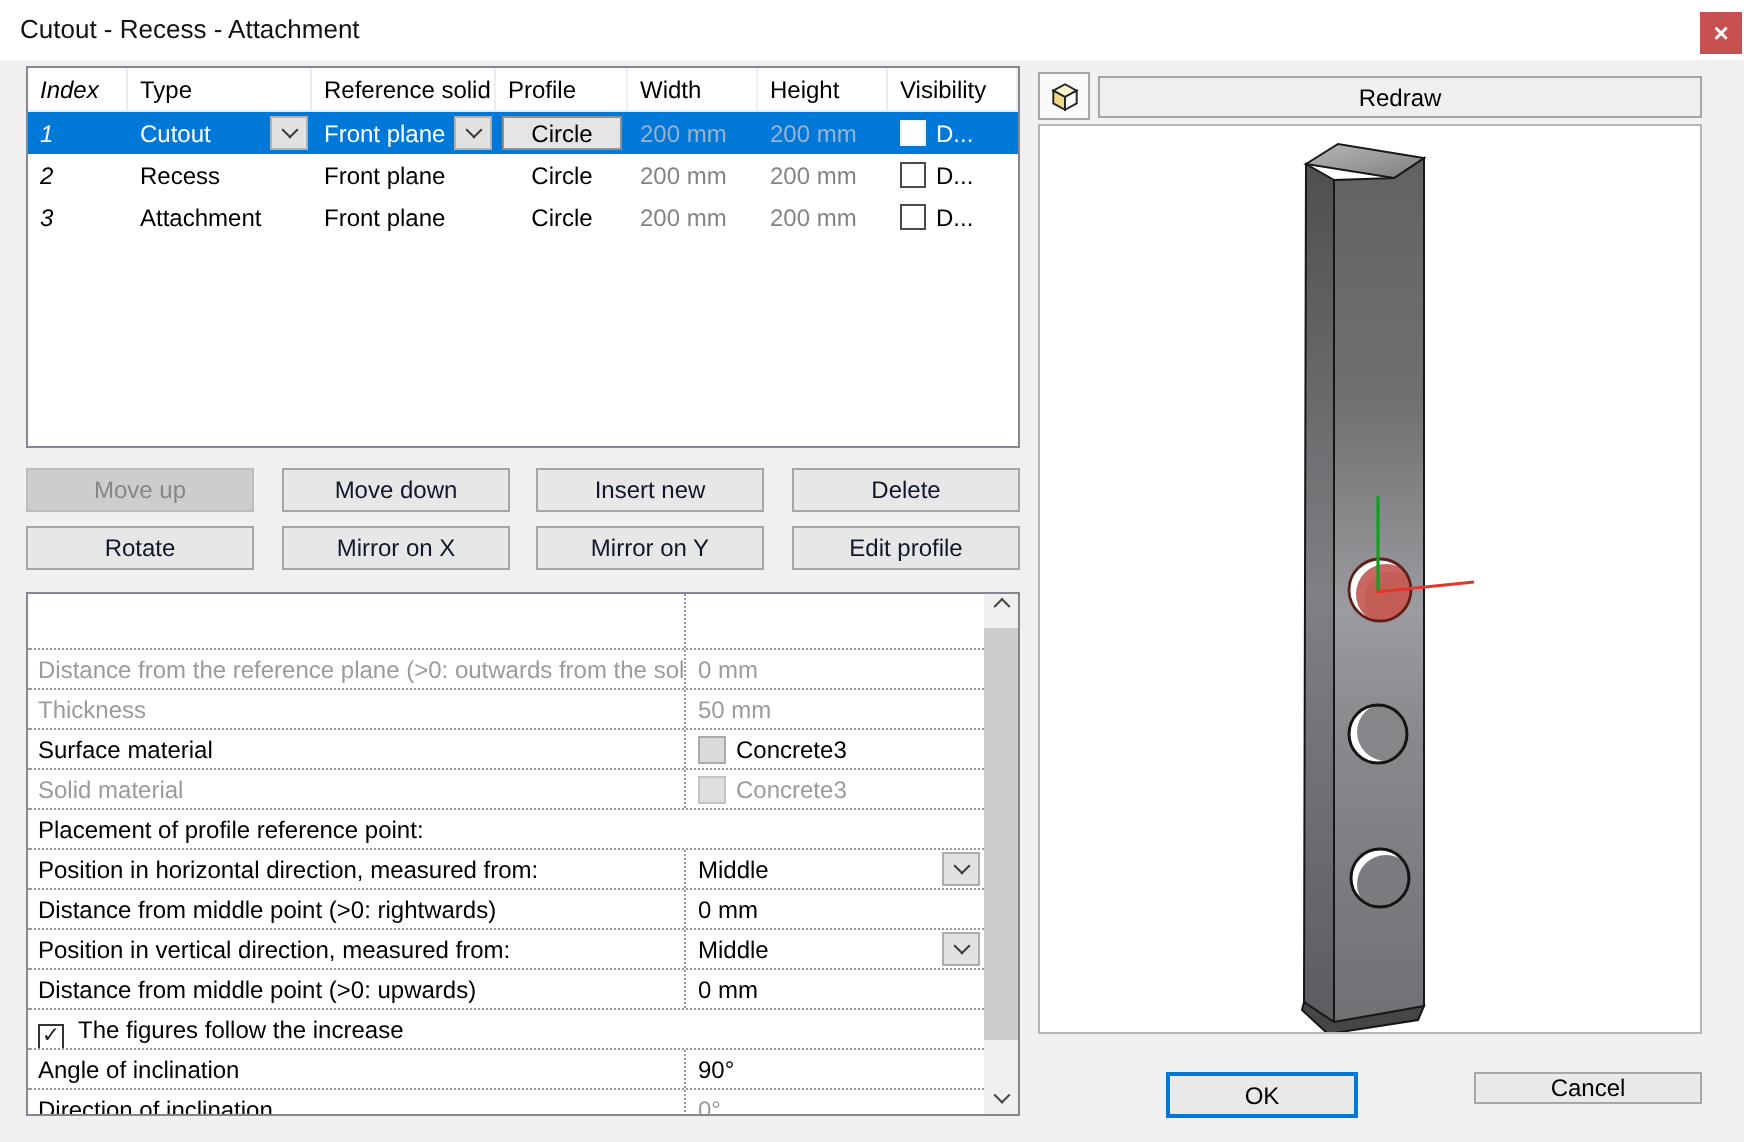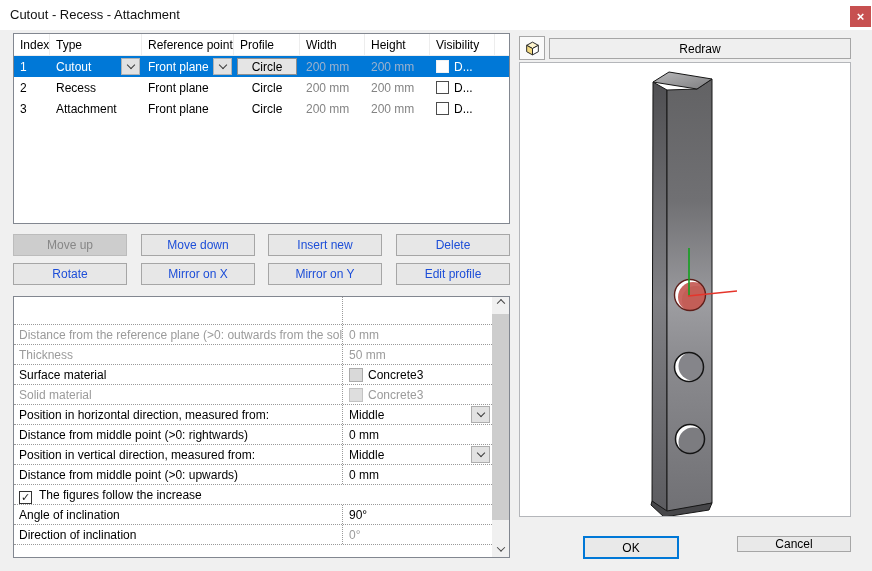--- a/index.html
+++ b/index.html
@@ -12,41 +12,41 @@
   }
   .titlebar { position:absolute; left:0; top:0; width:872px; height:30px; background:#ffffff; }
   .title { position:absolute; left:10px; top:7px; font-size:13px; color:#111; white-space:nowrap; }
   .close-btn { position:absolute; left:850px; top:6px; width:21px; height:21px; background:#c75050;
     color:#fff; display:flex; align-items:center; justify-content:center; font-size:13px; font-weight:bold; cursor:pointer; }
 
   
   .list { position:absolute; left:13px; top:33px; width:497px; height:191px; background:#fff; border:1px solid #828790; }
   .list-header { display:flex; height:22px; border-bottom:1px solid #ededed; }
   .hcell { padding:4px 0 0 6px; border-right:1px solid #ededed; white-space:nowrap; overflow:hidden; }
-  .c-index { width:36px; } .c-type { width:92px; } .c-ref { width:92px; }
+  .c-index { width:50px;font-style:italic; } .c-type { width:92px; } .c-ref { width:92px; }
   .c-profile { width:66px; } .c-width { width:65px; } .c-height { width:65px; } .c-vis { width:65px; }
   .lrow { display:flex; height:21px; align-items:center; }
   .lrow .cell { padding-left:6px; white-space:nowrap; overflow:hidden; height:100%; display:flex; align-items:center; }
   .lrow.selected { background:#0078d7; color:#fff; }
   .cell.c-type, .cell.c-ref { justify-content:space-between; }
   .dd-btn { width:19px; height:17px; background:#e2e2e2; border:1px solid #b2b2b2; display:flex;
     align-items:center; justify-content:center; margin-right:2px; cursor:pointer; flex:none; }
   .chev { width:6px; height:6px; border-right:1.4px solid #3c3c3c; border-bottom:1.4px solid #3c3c3c;
     transform:rotate(45deg); margin-top:-3px; }
   .cell.c-profile { justify-content:center; padding-left:0; }
   .profile-btn { width:60px; height:17px; background:#e5e5e5; border:1px solid #8f8f8f; font:inherit;
     color:#000; display:flex; align-items:center; justify-content:center; cursor:pointer; }
   .dim { color:#848484; }
   .selected .dim { color:#9bb1cd; }
   .vcheck { width:13px; height:13px; background:#fff; border:1px solid #4c4c4c; margin-right:5px; flex:none; cursor:pointer; }
   .selected .vcheck { border-color:#f2f2f2; }
 
   
   .abtn { position:absolute; width:114px; height:22px; background:#e7e7e7; border:1px solid #a6a6a6;
-    font:inherit; color:#1d4ed8; display:flex; align-items:center; justify-content:center; cursor:pointer; }
+    font:inherit; color:#0f172a; display:flex; align-items:center; justify-content:center; cursor:pointer; }
   .abtn.disabled { background:#cdcdcd; border-color:#bcbcbc; color:#878787; cursor:default; }
 
   
   .props { position:absolute; left:13px; top:296px; width:497px; height:262px; background:#fff;
     border:1px solid #828790; overflow:hidden; }
   .prow { width:478px; height:20px; border-bottom:1px dotted #9a9a9a; display:flex; }
   .prow.h-first { height:28px; }
   .plabel { width:329px; padding:3px 4px 0 5px; border-right:1px dotted #9a9a9a; white-space:nowrap; overflow:hidden; }
   .plabel.full { width:478px; border-right:none; }
   .prow.h-first .plabel { border-right:1px dotted #9a9a9a; }
@@ -90,21 +90,21 @@
   <span class="title">Cutout - Recess - Attachment</span>
   <div class="close-btn">
     <span>×</span>
   </div>
 </div>
 
 <div class="list">
   <div class="list-header">
     <div class="hcell c-index">Index</div>
     <div class="hcell c-type">Type</div>
-    <div class="hcell c-ref">Reference point</div>
+    <div class="hcell c-ref">Reference solid</div>
     <div class="hcell c-profile">Profile</div>
     <div class="hcell c-width">Width</div>
     <div class="hcell c-height">Height</div>
     <div class="hcell c-vis">Visibility</div>
   </div>
 
   <div class="lrow selected">
     <div class="cell c-index">1</div>
     <div class="cell c-type">
       <span>Cutout</span>
@@ -190,20 +190,23 @@
     <div class="plabel dis">Thickness</div>
     <div class="pvalue dis">50 mm</div>
   </div>
   <div class="prow">
     <div class="plabel">Surface material</div>
     <div class="pvalue"><span class="swatch"></span><span>Concrete3</span></div>
   </div>
   <div class="prow">
     <div class="plabel dis">Solid material</div>
     <div class="pvalue dis"><span class="swatch dis-sw"></span><span>Concrete3</span></div>
+  </div>
+  <div class="prow">
+    <div class="plabel full">Placement of profile reference point:</div>
   </div>
   <div class="prow">
     <div class="plabel">Position in horizontal direction, measured from:</div>
     <div class="pvalue"><span>Middle</span>
       <span class="combo-btn">
           <span class="chev"></span>
         </span>
     </div>
   </div>
   <div class="prow">

